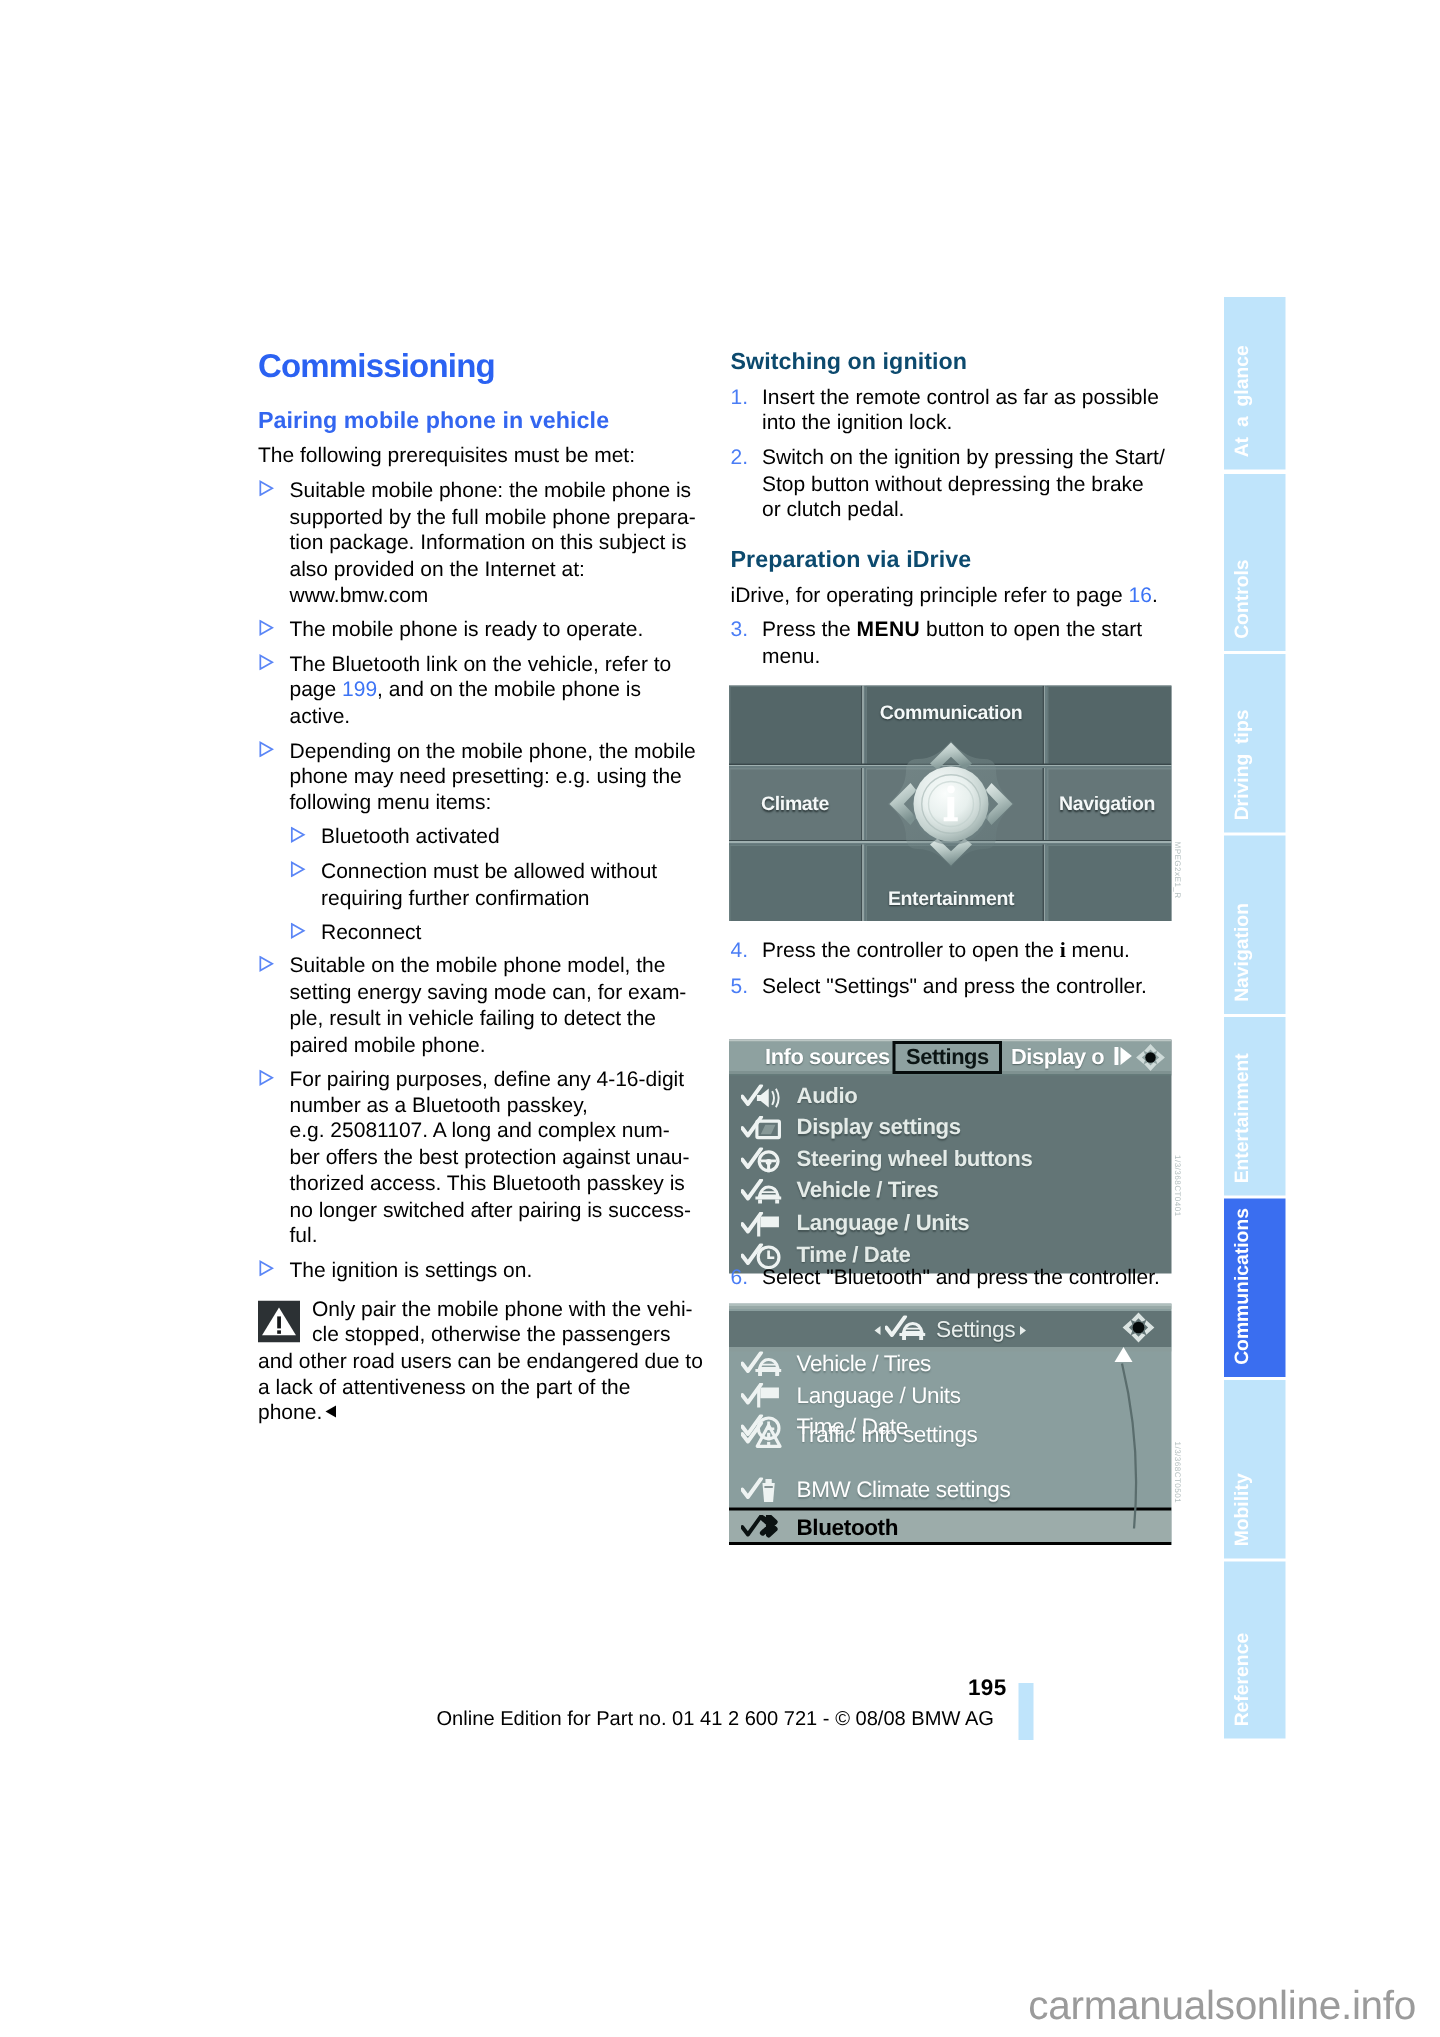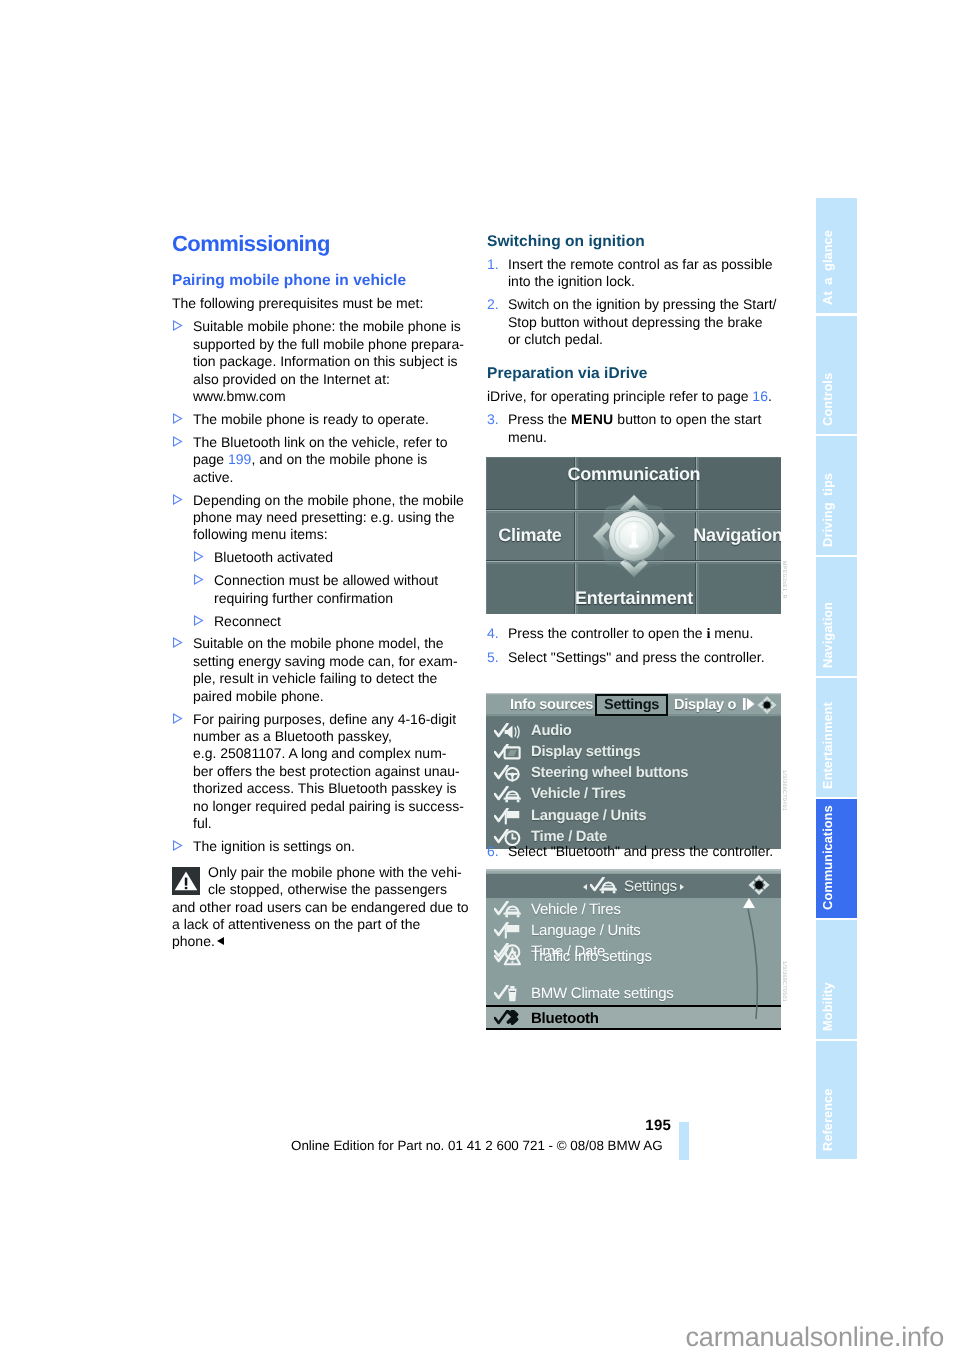--- a/index.html
+++ b/index.html
@@ -65,21 +65,21 @@
         font-family:"Liberation Sans",sans-serif;}
 
   
   .shot1{top:225px;width:295px;height:157px;left:-1px;}
   .shot1 .scr{width:295px;height:157px;background:#5e7276;}
   .sm-cell{position:absolute;box-sizing:border-box;}
   .sm-v{position:absolute;top:0;width:3px;height:100%;
         background:linear-gradient(90deg,#414e51 0 1px,#93a3a3 1px 2px,#6a7e81 2px 3px);}
   .sm-h{position:absolute;left:0;height:3px;width:100%;
         background:linear-gradient(180deg,#39474a 0 1px,#9fb0b0 1px 2px,#6a7e81 2px 3px);}
-  .sm-lbl{position:absolute;color:#f4f8f8;font-size:18px;font-weight:600;
+  .sm-lbl{position:absolute;color:#f4f8f8;font-size:13px;font-weight:600;
           white-space:nowrap;text-shadow:0 1px 1.3px rgba(18,28,30,.7);letter-spacing:-0.25px;}
   .sm-hub{position:absolute;left:50%;top:50%;transform:translate(-50%,-50%);
           width:96px;height:96px;}
 
   
   .shot2{top:446px;width:295px;height:156px;}
   .shot2 .scr{width:295px;height:156px;background:#637576;margin-top:15px;}
   .lsbar{position:absolute;left:0;top:0;width:100%;height:24px;
          background:linear-gradient(180deg,#bcc7c5 0 1px,#9aaaa8 1px 2px,#8ea1a0 2px 21px,#7f9291 21px 23px,#657b7a 23px 24px);}
   .lstab{position:absolute;top:2px;height:20px;color:#ffffff;font-size:14.6px;font-weight:600;
@@ -199,21 +199,21 @@
         <div class="row">
           <span class="mk"><svg width="11" height="11" viewBox="0 0 11 11">
               <path d="M1.55 1.0 L9.5 5.5 L1.55 10.0 Z" fill="none" stroke="#5b86f6" stroke-width="1.15"></path>
             </svg></span>
           <span class="tx">
             <span class="ln">For pairing purposes, define any 4-16-digit</span>
             <span class="ln">number as a Bluetooth passkey,</span>
             <span class="ln">e.g. 25081107. A long and complex num-</span>
             <span class="ln">ber offers the best protection against unau-</span>
             <span class="ln">thorized access. This Bluetooth passkey is</span>
-            <span class="ln">no longer required pedal pairing is success-</span>
+            <span class="ln">no longer switched after pairing is success-</span>
             <span class="ln">ful.</span>
           </span>
         </div>
         <div class="row">
           <span class="mk"><svg width="11" height="11" viewBox="0 0 11 11">
               <path d="M1.55 1.0 L9.5 5.5 L1.55 10.0 Z" fill="none" stroke="#5b86f6" stroke-width="1.15"></path>
             </svg></span>
           <span class="tx">
             <span class="ln">The ignition is settings on.</span>
           </span>

